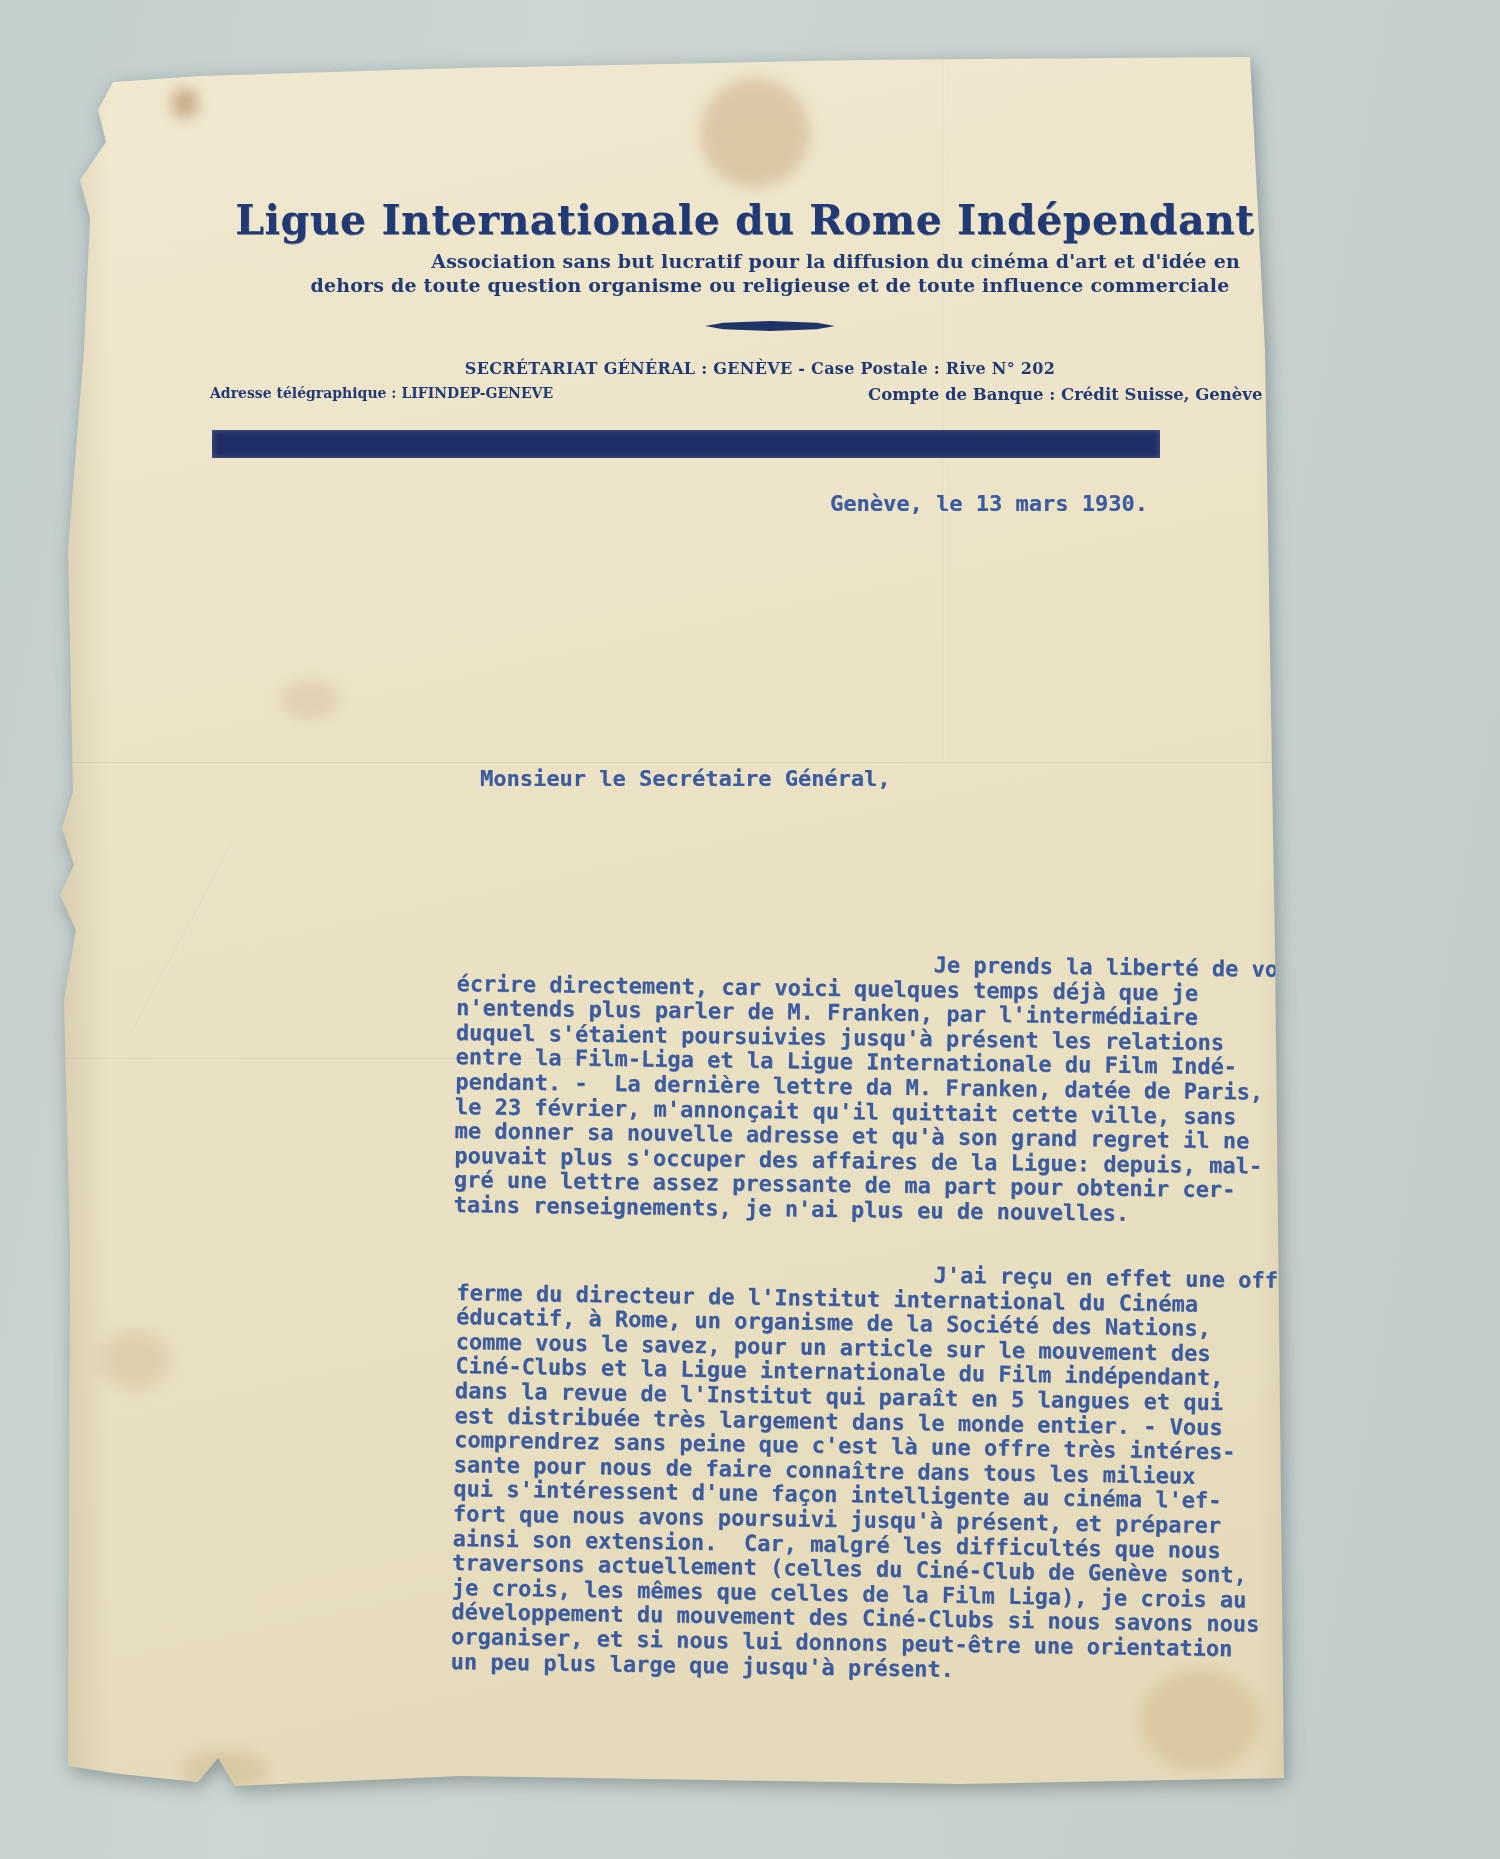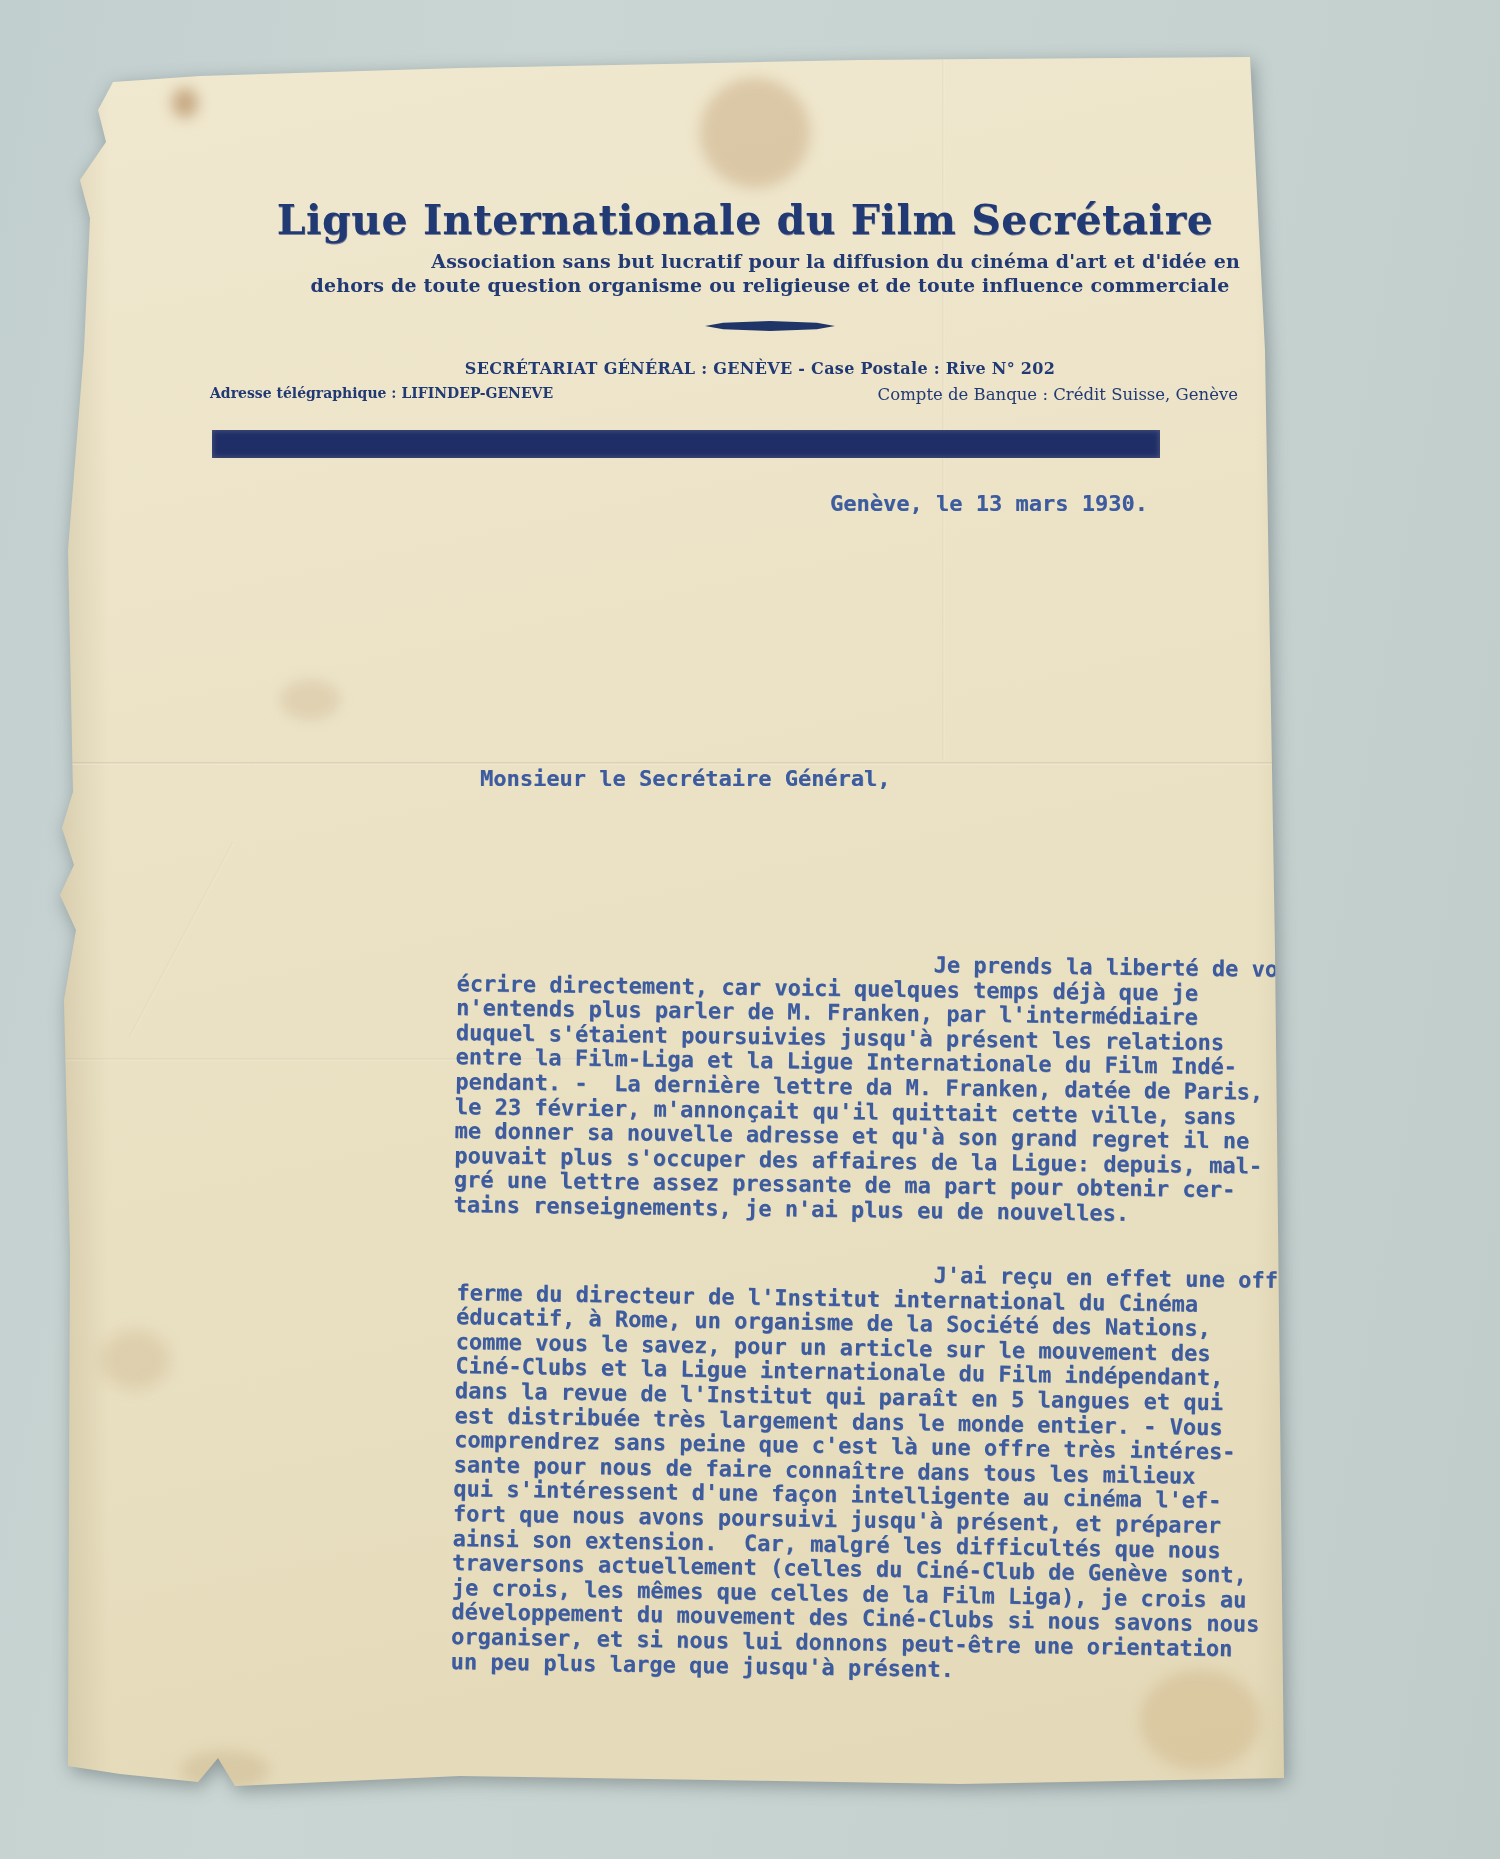--- a/index.html
+++ b/index.html
@@ -35,21 +35,21 @@
     font-size:41px;font-weight:bold;letter-spacing:0.5px;white-space:nowrap;
     text-shadow:0.5px 0.5px 0 rgba(30,48,110,0.55);}
   .lh-sub{position:absolute;left:240px;width:940px;text-align:center;
     font-size:19px;font-weight:bold;letter-spacing:0.2px;white-space:nowrap;}
   .lh-divider{position:absolute;left:645px;top:271px;width:130px;height:10px;background:#203567;
     clip-path:polygon(0 50%,14% 18%,50% 0,86% 18%,100% 50%,86% 82%,50% 100%,14% 82%);}
   .lh-secretariat{position:absolute;left:280px;top:309px;width:840px;text-align:center;
     font-size:16px;font-weight:bold;white-space:nowrap;letter-spacing:0.3px;}
   .lh-telegraph{position:absolute;left:150px;top:335px;font-size:14px;font-weight:bold;white-space:nowrap;}
   .lh-bank{position:absolute;left:808px;top:335px;width:370px;text-align:right;
-    font-size:16.5px;font-weight:normal;white-space:nowrap;}
+    font-size:16.5px;font-weight:bold;white-space:nowrap;}
   .lh-bar{position:absolute;left:152px;top:380px;width:948px;height:28px;background:#1f2e66;
     box-shadow:inset 0 0 6px rgba(240,232,205,0.25);}
 
   .typed{font-family:"DejaVu Sans Mono", monospace;font-weight:bold;color:#3c5c9f;
     text-shadow:0.4px 0.4px 0 rgba(48,74,142,0.45);}
   .dateline{position:absolute;left:770px;top:441px;font-size:22px;white-space:pre;text-align:center;}
   .salutation{position:absolute;left:420px;top:716px;font-size:22px;white-space:pre;}
   .para{position:absolute;left:397px;font-size:22px;line-height:24.6px;white-space:pre;
     transform-origin:0 0;}
   .para1{top:897px;transform:rotate(0.75deg);}
@@ -65,21 +65,21 @@
     <div class="overlay stain" style="left:112px;top:38px;width:26px;height:30px;background:rgba(140,80,25,0.40);"></div>
     <div class="overlay stain" style="left:220px;top:630px;width:60px;height:40px;background:rgba(150,100,40,0.14);"></div>
     <div class="overlay stain" style="left:40px;top:1280px;width:70px;height:60px;background:rgba(150,100,40,0.12);"></div>
     <div class="overlay stain" style="left:1080px;top:1620px;width:120px;height:100px;background:rgba(165,110,40,0.16);"></div>
     <div class="overlay stain" style="left:120px;top:1700px;width:90px;height:40px;background:rgba(150,100,40,0.15);"></div>
     <div class="overlay crease-h" style="left:0;top:712px;width:1232px;"></div>
     <div class="overlay crease-h" style="left:0;top:1008px;width:600px;opacity:0.5;"></div>
     <div class="overlay crease-v" style="left:882px;top:10px;height:700px;opacity:0.6;"></div>
     <div class="overlay crease-v" style="left:120px;top:780px;height:220px;transform:rotate(28deg);opacity:0.5;"></div>
 
-    <div class="lh-title ink">Ligue Internationale du Film Secrétaire</div>
+    <div class="lh-title ink">Ligue Internationale du Rome Indépendant</div>
     <div class="lh-sub ink" style="top:200px;text-align:right;">Association sans but lucratif pour la diffusion du cinéma d'art et d'idée en</div>
     <div class="lh-sub ink" style="top:224px;">dehors de toute question organisme ou religieuse et de toute influence commerciale</div>
     <div class="lh-divider"></div>
     <div class="lh-secretariat ink">SECRÉTARIAT GÉNÉRAL : GENÈVE - Case Postale : Rive N° 202</div>
     <div class="lh-telegraph ink">Adresse télégraphique : LIFINDEP-GENEVE</div>
     <div class="lh-bank ink">Compte de Banque : Crédit Suisse, Genève</div>
     <div class="lh-bar"></div>
 
     <div class="typed dateline">Genève, le 13 mars 1930.</div>
     <div class="typed salutation">Monsieur le Secrétaire Général,</div>

